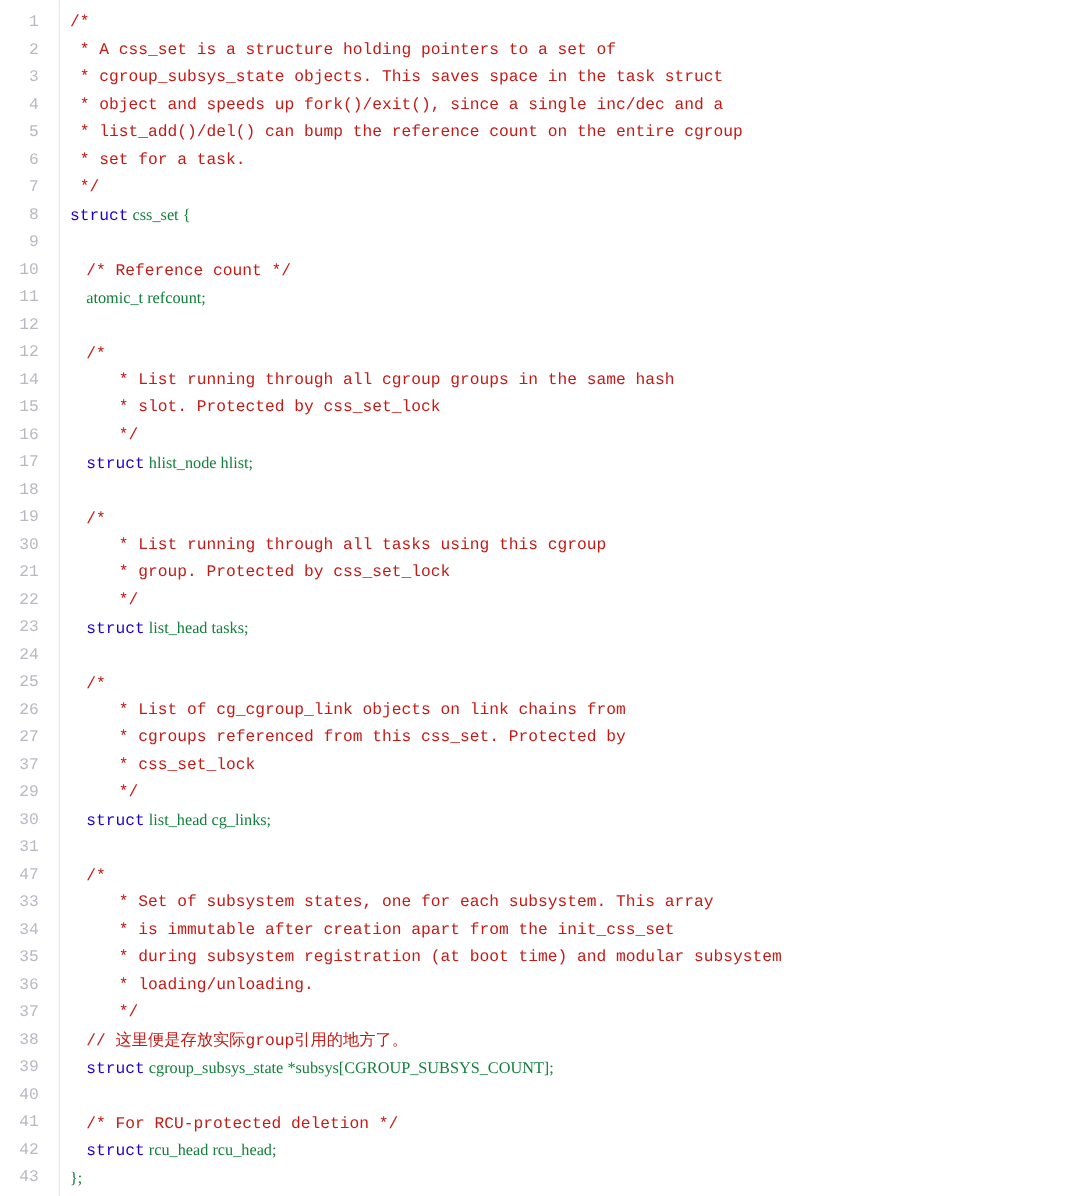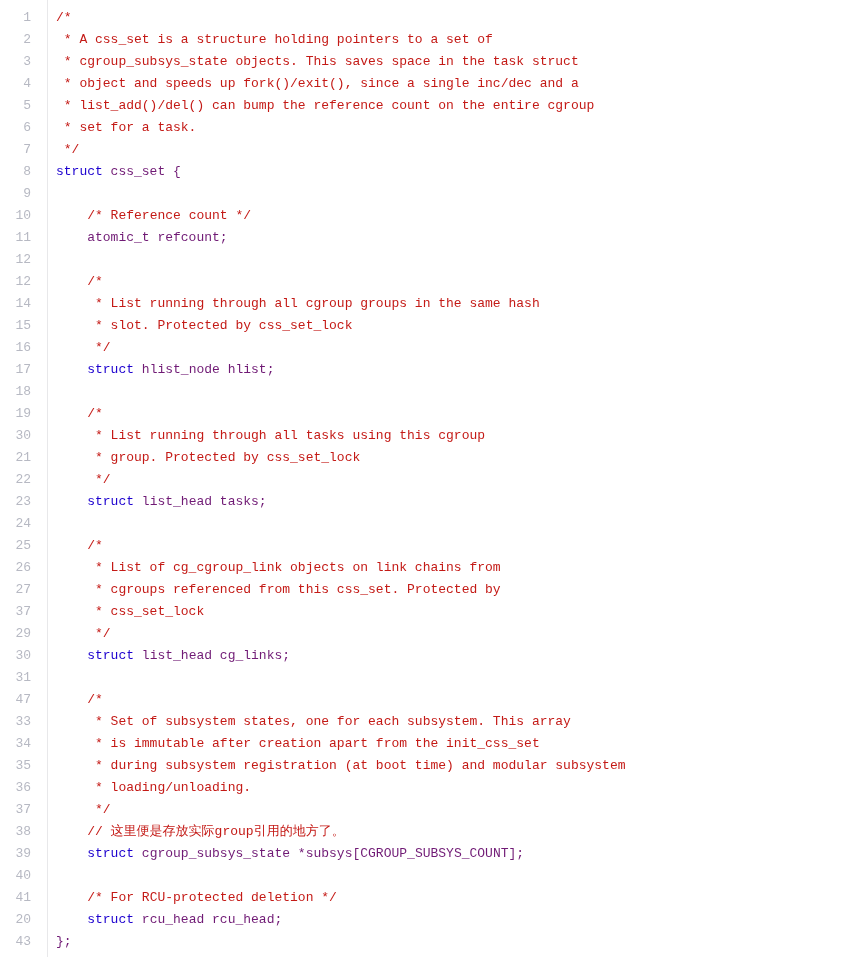--- a/index.html
+++ b/index.html
@@ -38,21 +38,22 @@
   .code div {
     height: 22px;
   }
   .comment {
     color: #C41A16;
   }
   .keyword {
     color: #1c00cf;
   }
   .plain {
-    color: #701a75;
+    color: #15803d;
+    font-family: Liberation Serif, serif;
   }
 </style>
 </head>
 <body>
 
 <div class="gutter">
     <div>1</div>
     <div>2</div>
     <div>3</div>
     <div>4</div>
@@ -86,16 +87,16 @@
     <div>47</div>
     <div>33</div>
     <div>34</div>
     <div>35</div>
     <div>36</div>
     <div>37</div>
     <div>38</div>
     <div>39</div>
     <div>40</div>
     <div>41</div>
-    <div>20</div>
+    <div>42</div>
     <div>43</div>
   </div>
 <div class="code"><div><span class="comment">/*</span></div><div><span class="comment"> * A css_set is a structure holding pointers to a set of</span></div><div><span class="comment"> * cgroup_subsys_state objects. This saves space in the task struct</span></div><div><span class="comment"> * object and speeds up fork()/exit(), since a single inc/dec and a</span></div><div><span class="comment"> * list_add()/del() can bump the reference count on the entire cgroup</span></div><div><span class="comment"> * set for a task.</span></div><div><span class="comment"> */</span></div><div><span class="keyword">struct</span><span class="plain"> css_set {</span></div><div>&nbsp;</div><div><span class="plain">    </span><span class="comment">/* Reference count */</span></div><div><span class="plain">    atomic_t refcount;</span></div><div>&nbsp;</div><div><span class="plain">    </span><span class="comment">/*</span></div><div><span class="comment">     * List running through all cgroup groups in the same hash</span></div><div><span class="comment">     * slot. Protected by css_set_lock</span></div><div><span class="comment">     */</span></div><div><span class="plain">    </span><span class="keyword">struct</span><span class="plain"> hlist_node hlist;</span></div><div>&nbsp;</div><div><span class="plain">    </span><span class="comment">/*</span></div><div><span class="comment">     * List running through all tasks using this cgroup</span></div><div><span class="comment">     * group. Protected by css_set_lock</span></div><div><span class="comment">     */</span></div><div><span class="plain">    </span><span class="keyword">struct</span><span class="plain"> list_head tasks;</span></div><div>&nbsp;</div><div><span class="plain">    </span><span class="comment">/*</span></div><div><span class="comment">     * List of cg_cgroup_link objects on link chains from</span></div><div><span class="comment">     * cgroups referenced from this css_set. Protected by</span></div><div><span class="comment">     * css_set_lock</span></div><div><span class="comment">     */</span></div><div><span class="plain">    </span><span class="keyword">struct</span><span class="plain"> list_head cg_links;</span></div><div>&nbsp;</div><div><span class="plain">    </span><span class="comment">/*</span></div><div><span class="comment">     * Set of subsystem states, one for each subsystem. This array</span></div><div><span class="comment">     * is immutable after creation apart from the init_css_set</span></div><div><span class="comment">     * during subsystem registration (at boot time) and modular subsystem</span></div><div><span class="comment">     * loading/unloading.</span></div><div><span class="comment">     */</span></div><div><span class="plain">    </span><span class="comment">// 这里便是存放实际group引用的地方了。</span></div><div><span class="plain">    </span><span class="keyword">struct</span><span class="plain"> cgroup_subsys_state *subsys[CGROUP_SUBSYS_COUNT];</span></div><div>&nbsp;</div><div><span class="plain">    </span><span class="comment">/* For RCU-protected deletion */</span></div><div><span class="plain">    </span><span class="keyword">struct</span><span class="plain"> rcu_head rcu_head;</span></div><div><span class="plain">};</span></div></div>
 
 </body></html>

